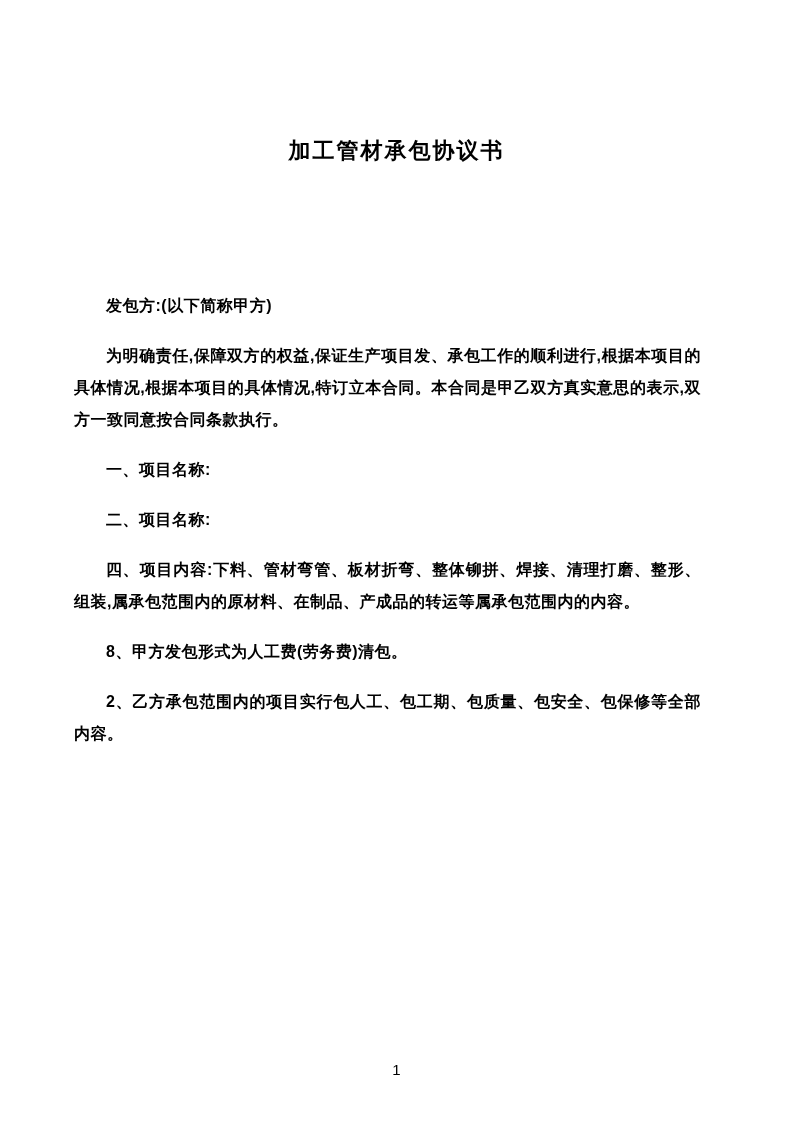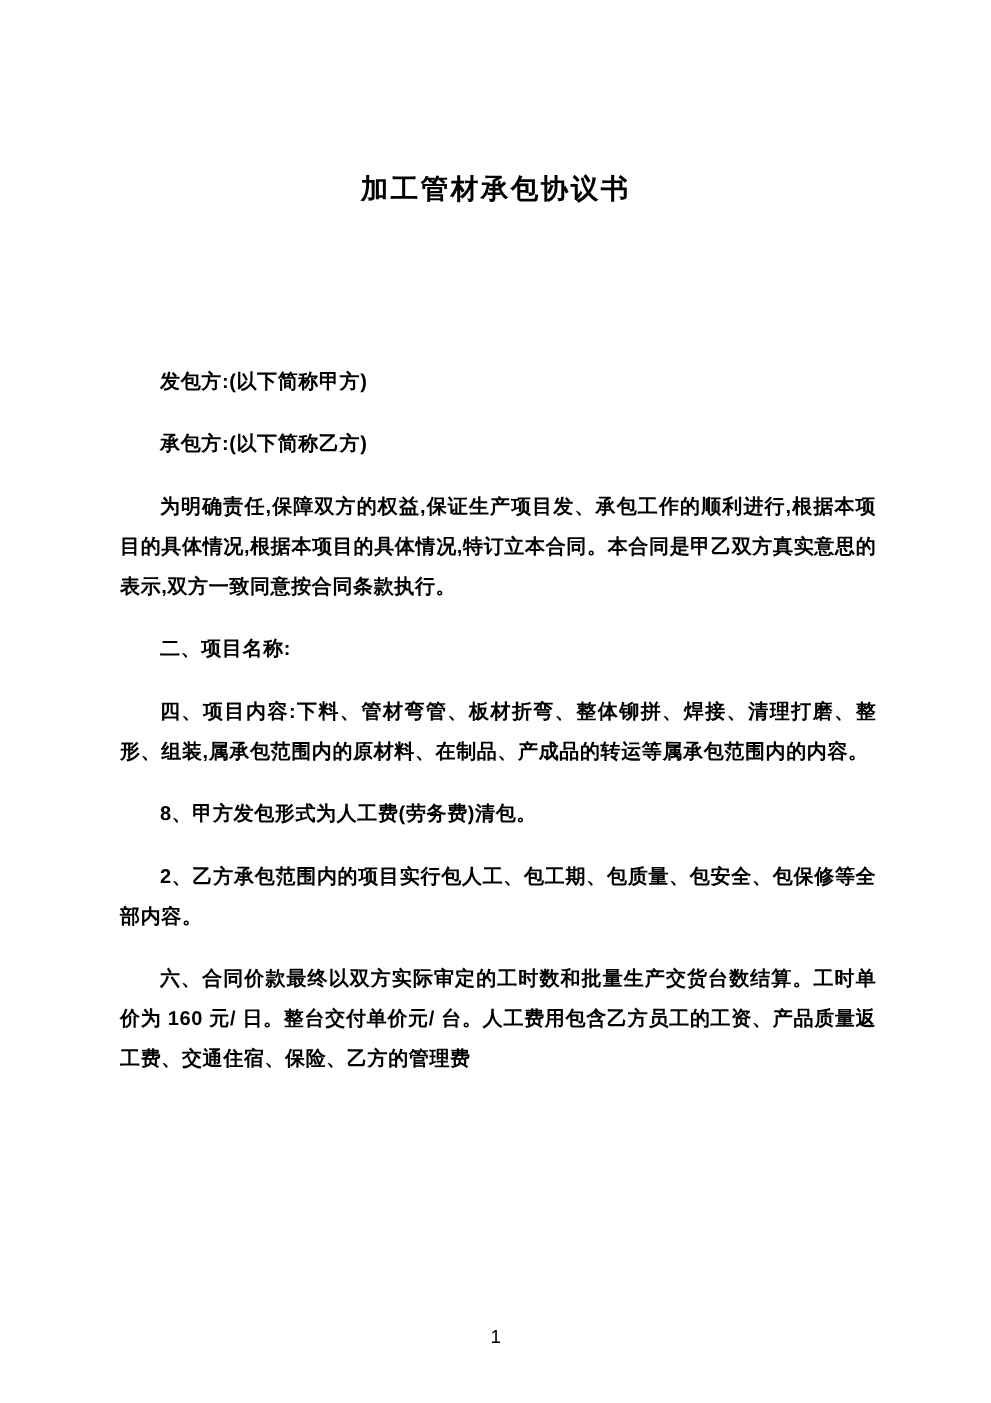--- a/index.html
+++ b/index.html
@@ -21,21 +21,21 @@
     .doc-title {
       margin: 0;
       padding-top: 136px;
       text-align: center;
       font-size: 22px;
       font-weight: bold;
       letter-spacing: 2px;
       line-height: 30px;
     }
     .doc-body {
-      padding: 124px 92px 0 96px;
+      padding: 124px 92px 0 74px;
     }
     .para {
       margin: 0 0 18px 0;
       font-size: 16px;
       font-weight: 600;
       line-height: 32px;
       text-indent: 2em;
       text-align: justify;
       letter-spacing: 0.5px;
       word-break: break-all;
@@ -53,26 +53,25 @@
   </style>
 </head>
 <body>
 
 <div class="page">
 
   <h1 class="doc-title">加工管材承包协议书</h1>
 
   <div class="doc-body">
     <p class="para">发包方:(以下简称甲方)</p>
-    <p class="para">承包方:(以下简称乙方)</p>
     <p class="para">为明确责任,保障双方的权益,保证生产项目发、承包工作的顺利进行,根据本项目的具体情况,根据本项目的具体情况,特订立本合同。本合同是甲乙双方真实意思的表示,双方一致同意按合同条款执行。</p>
+    <p class="para">一、项目名称:</p>
     <p class="para">二、项目名称:</p>
     <p class="para">四、项目内容:下料、管材弯管、板材折弯、整体铆拼、焊接、清理打磨、整形、组装,属承包范围内的原材料、在制品、产成品的转运等属承包范围内的内容。</p>
     <p class="para">8、甲方发包形式为人工费(劳务费)清包。</p>
     <p class="para">2、乙方承包范围内的项目实行包人工、包工期、包质量、包安全、包保修等全部内容。</p>
-    <p class="para">六、合同价款最终以双方实际审定的工时数和批量生产交货台数结算。工时单价为 160 元/ 日。整台交付单价元/  台。人工费用包含乙方员工的工资、产品质量返工费、交通住宿、保险、乙方的管理费</p>
   </div>
 
   <div class="doc-footer">
     <span>1</span>
   </div>
 
 </div>
 
 </body></html>

